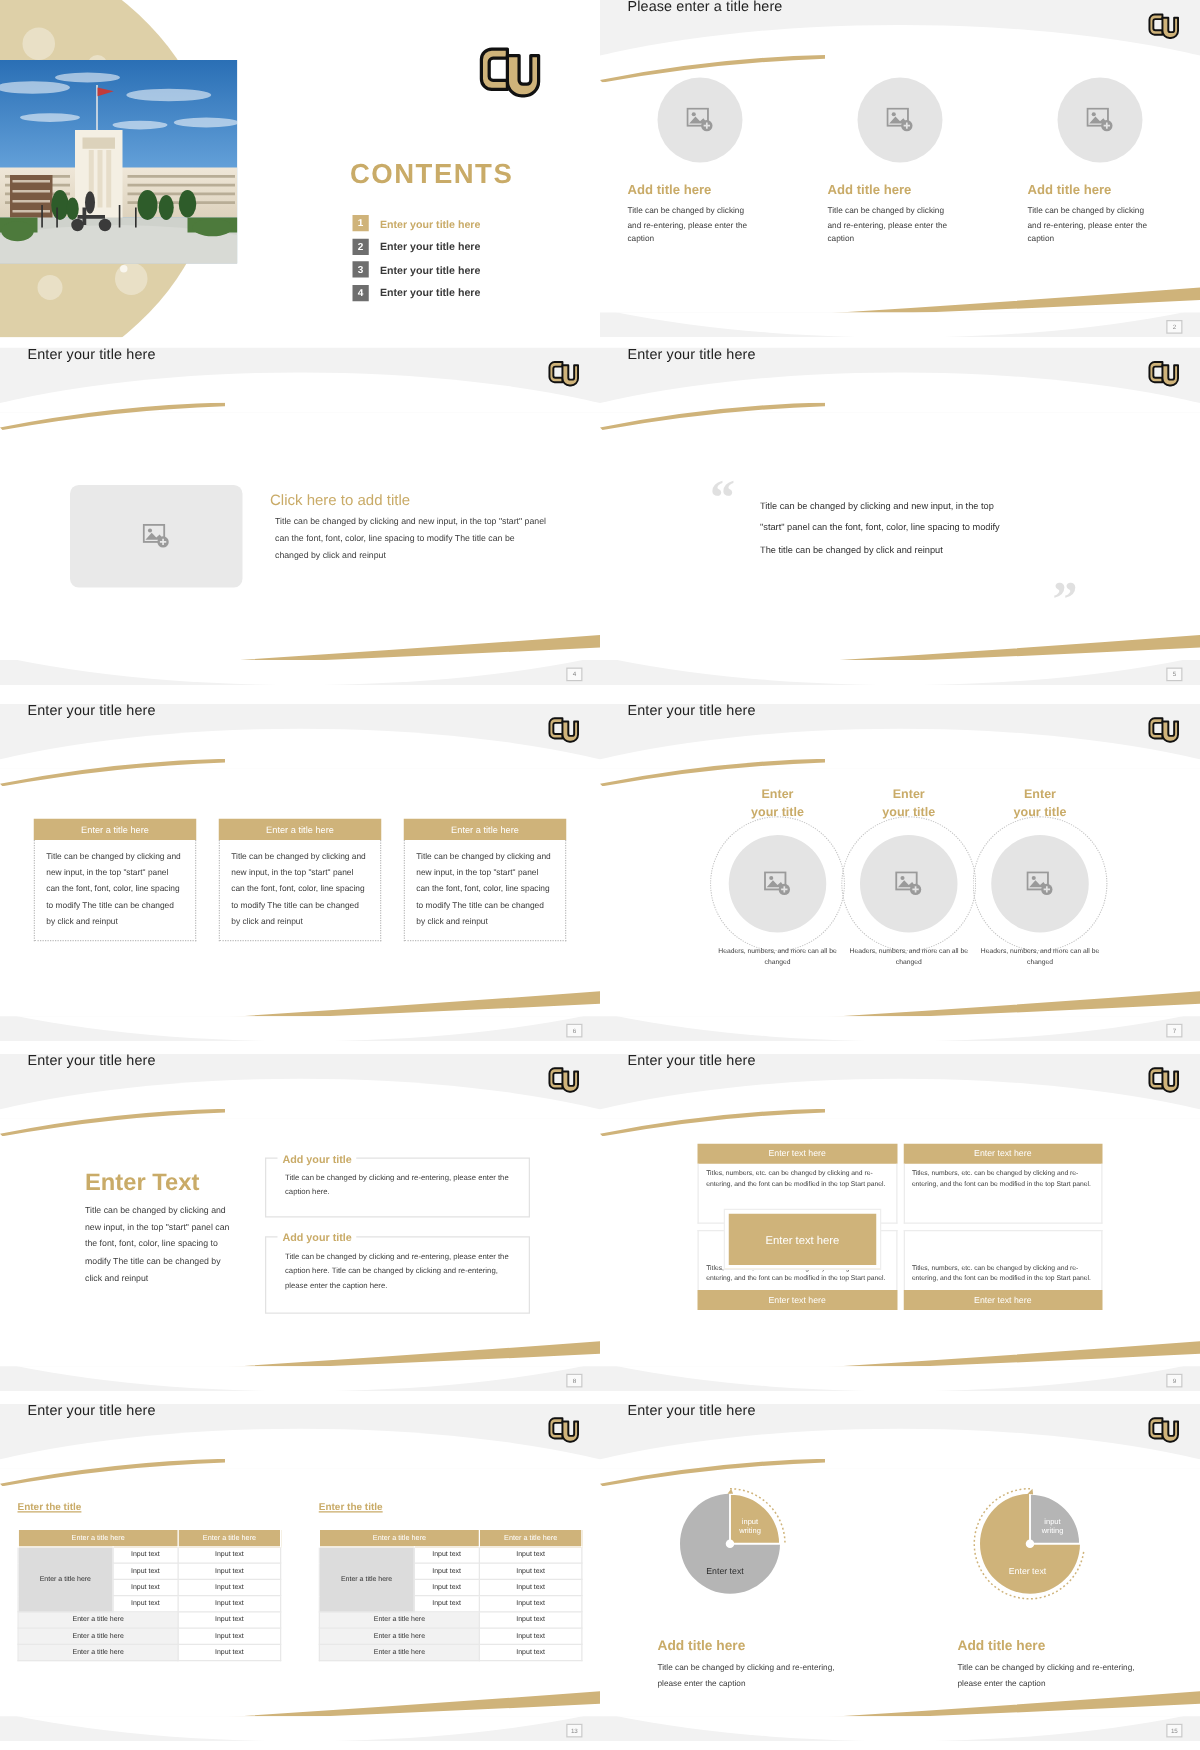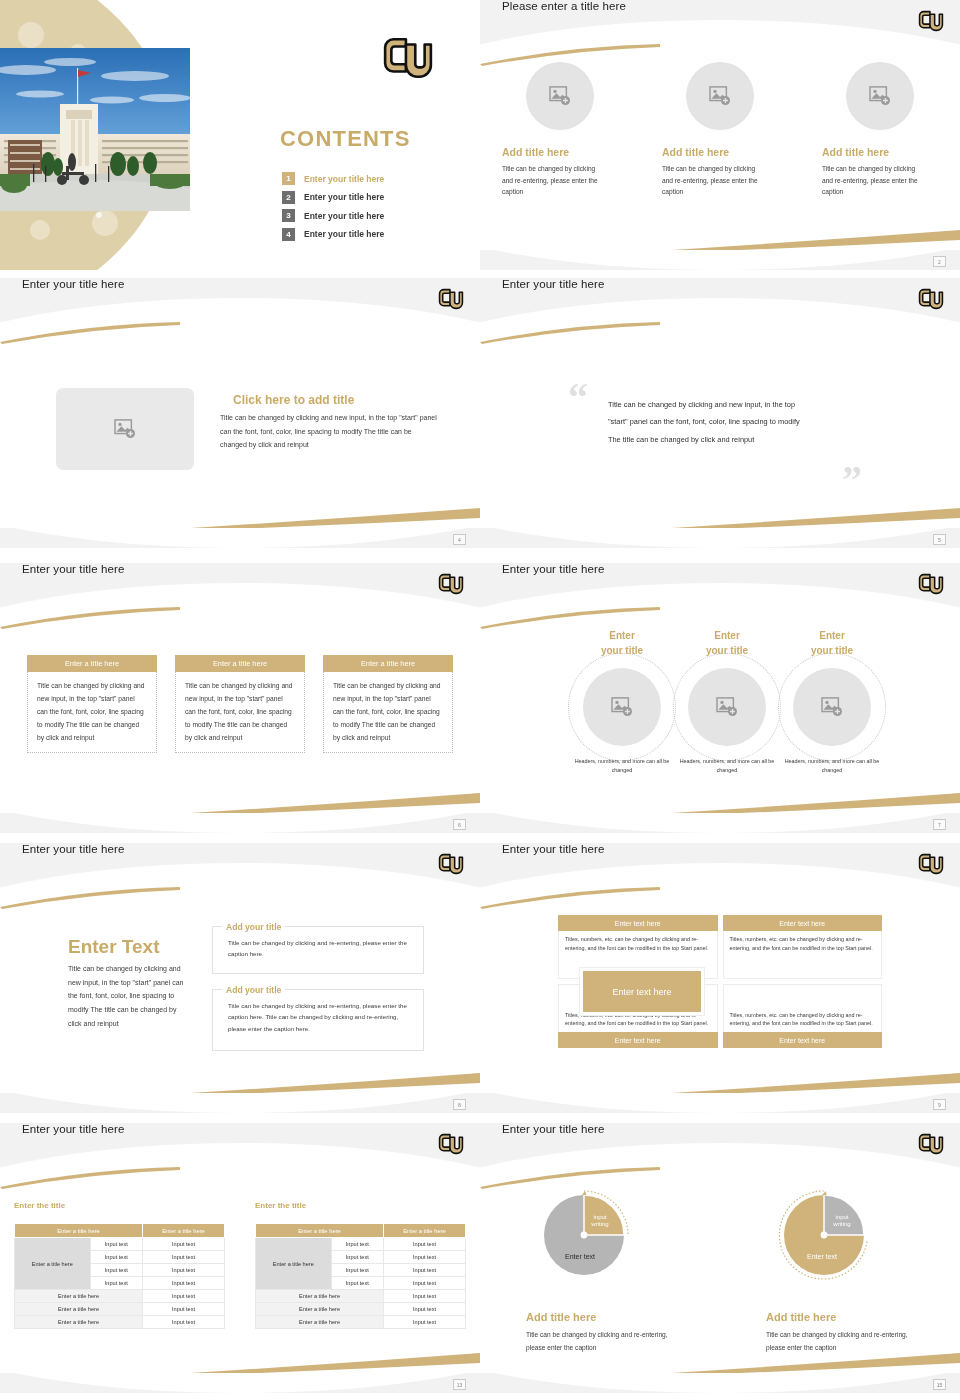--- a/index.html
+++ b/index.html
@@ -136,21 +136,21 @@
   }
   
   .imgicon { width:22px; height:20px; }
   .imgicon svg { display:block; width:100%; height:100%; }
   
   .s3-img {
     position:absolute; left:56px; top:110px; width:138px; height:82px;
     background:#e9e9e9; border-radius:7px;
     display:flex; align-items:center; justify-content:center;
   }
-  .s3-title { position:absolute; left:233px; top:115px; font-size:12px; font-weight:bold; color:#c9ab68; }
+  .s3-title { position:absolute; left:216px; top:115px; font-size:12px; font-weight:normal; color:#c9ab68; }
   .s3-body { position:absolute; left:220px; top:133px; width:218px; font-size:7px; color:#3c3c3c; line-height:1.95; }
   
   .q-open { position:absolute; left:88px; top:100px; font-size:40px; color:#e0e0e0; font-family:"Liberation Serif",serif; font-weight:bold; line-height:1; }
   .q-close { position:absolute; left:362px; top:182px; font-size:40px; color:#e0e0e0; font-family:"Liberation Serif",serif; font-weight:bold; line-height:1; }
   .q-body { position:absolute; left:128px; top:118px; width:200px; font-size:7.4px; color:#303030; line-height:2.35; }
   
   .cards { position:absolute; left:0; top:92px; width:480px; display:flex; justify-content:center; gap:18px; }
   .card { width:130px; }
   .card-hd {
     height:17px; background:#cfb37a; color:#fff; font-size:7.4px;
@@ -200,21 +200,21 @@
   .q-bd.low { border-top:1px solid #ececec; border-bottom:none; display:flex; align-items:flex-end; }
   .q-center {
     position:absolute; left:100px; top:125px; width:124px; height:47px;
     background:#cfb37a; color:#fff; font-size:9px;
     display:flex; align-items:center; justify-content:center;
     border:3px solid #fff; box-shadow:0 0 0 1px #eee;
   }
   
   .tbl-wrap { position:absolute; top:78px; width:480px; display:flex; gap:30px; padding:0 14px; }
   .tbl-col { flex:1; }
-  .tbl-cap { font-size:8px; color:#c9ab68; font-weight:bold; margin-bottom:13px; }
+  .tbl-cap { font-size:8px; color:#c9ab68; font-weight:bold; margin-bottom:13px;text-decoration:underline; }
   table.t { width:100%; border-collapse:collapse; font-size:5.6px; color:#333; }
   table.t th {
     background:#cfb37a; color:#fff; font-weight:normal; height:14px;
     border:1px solid #fff; font-size:5.8px;
   }
   table.t td { border:1px solid #e8e8e8; height:13px; text-align:center; }
   table.t td.side { background:#dcdcdc; width:36%; }
   table.t td.lbl { background:#f2f2f2; }
   
   .pies { position:absolute; left:0; top:60px; width:480px; display:flex; }

